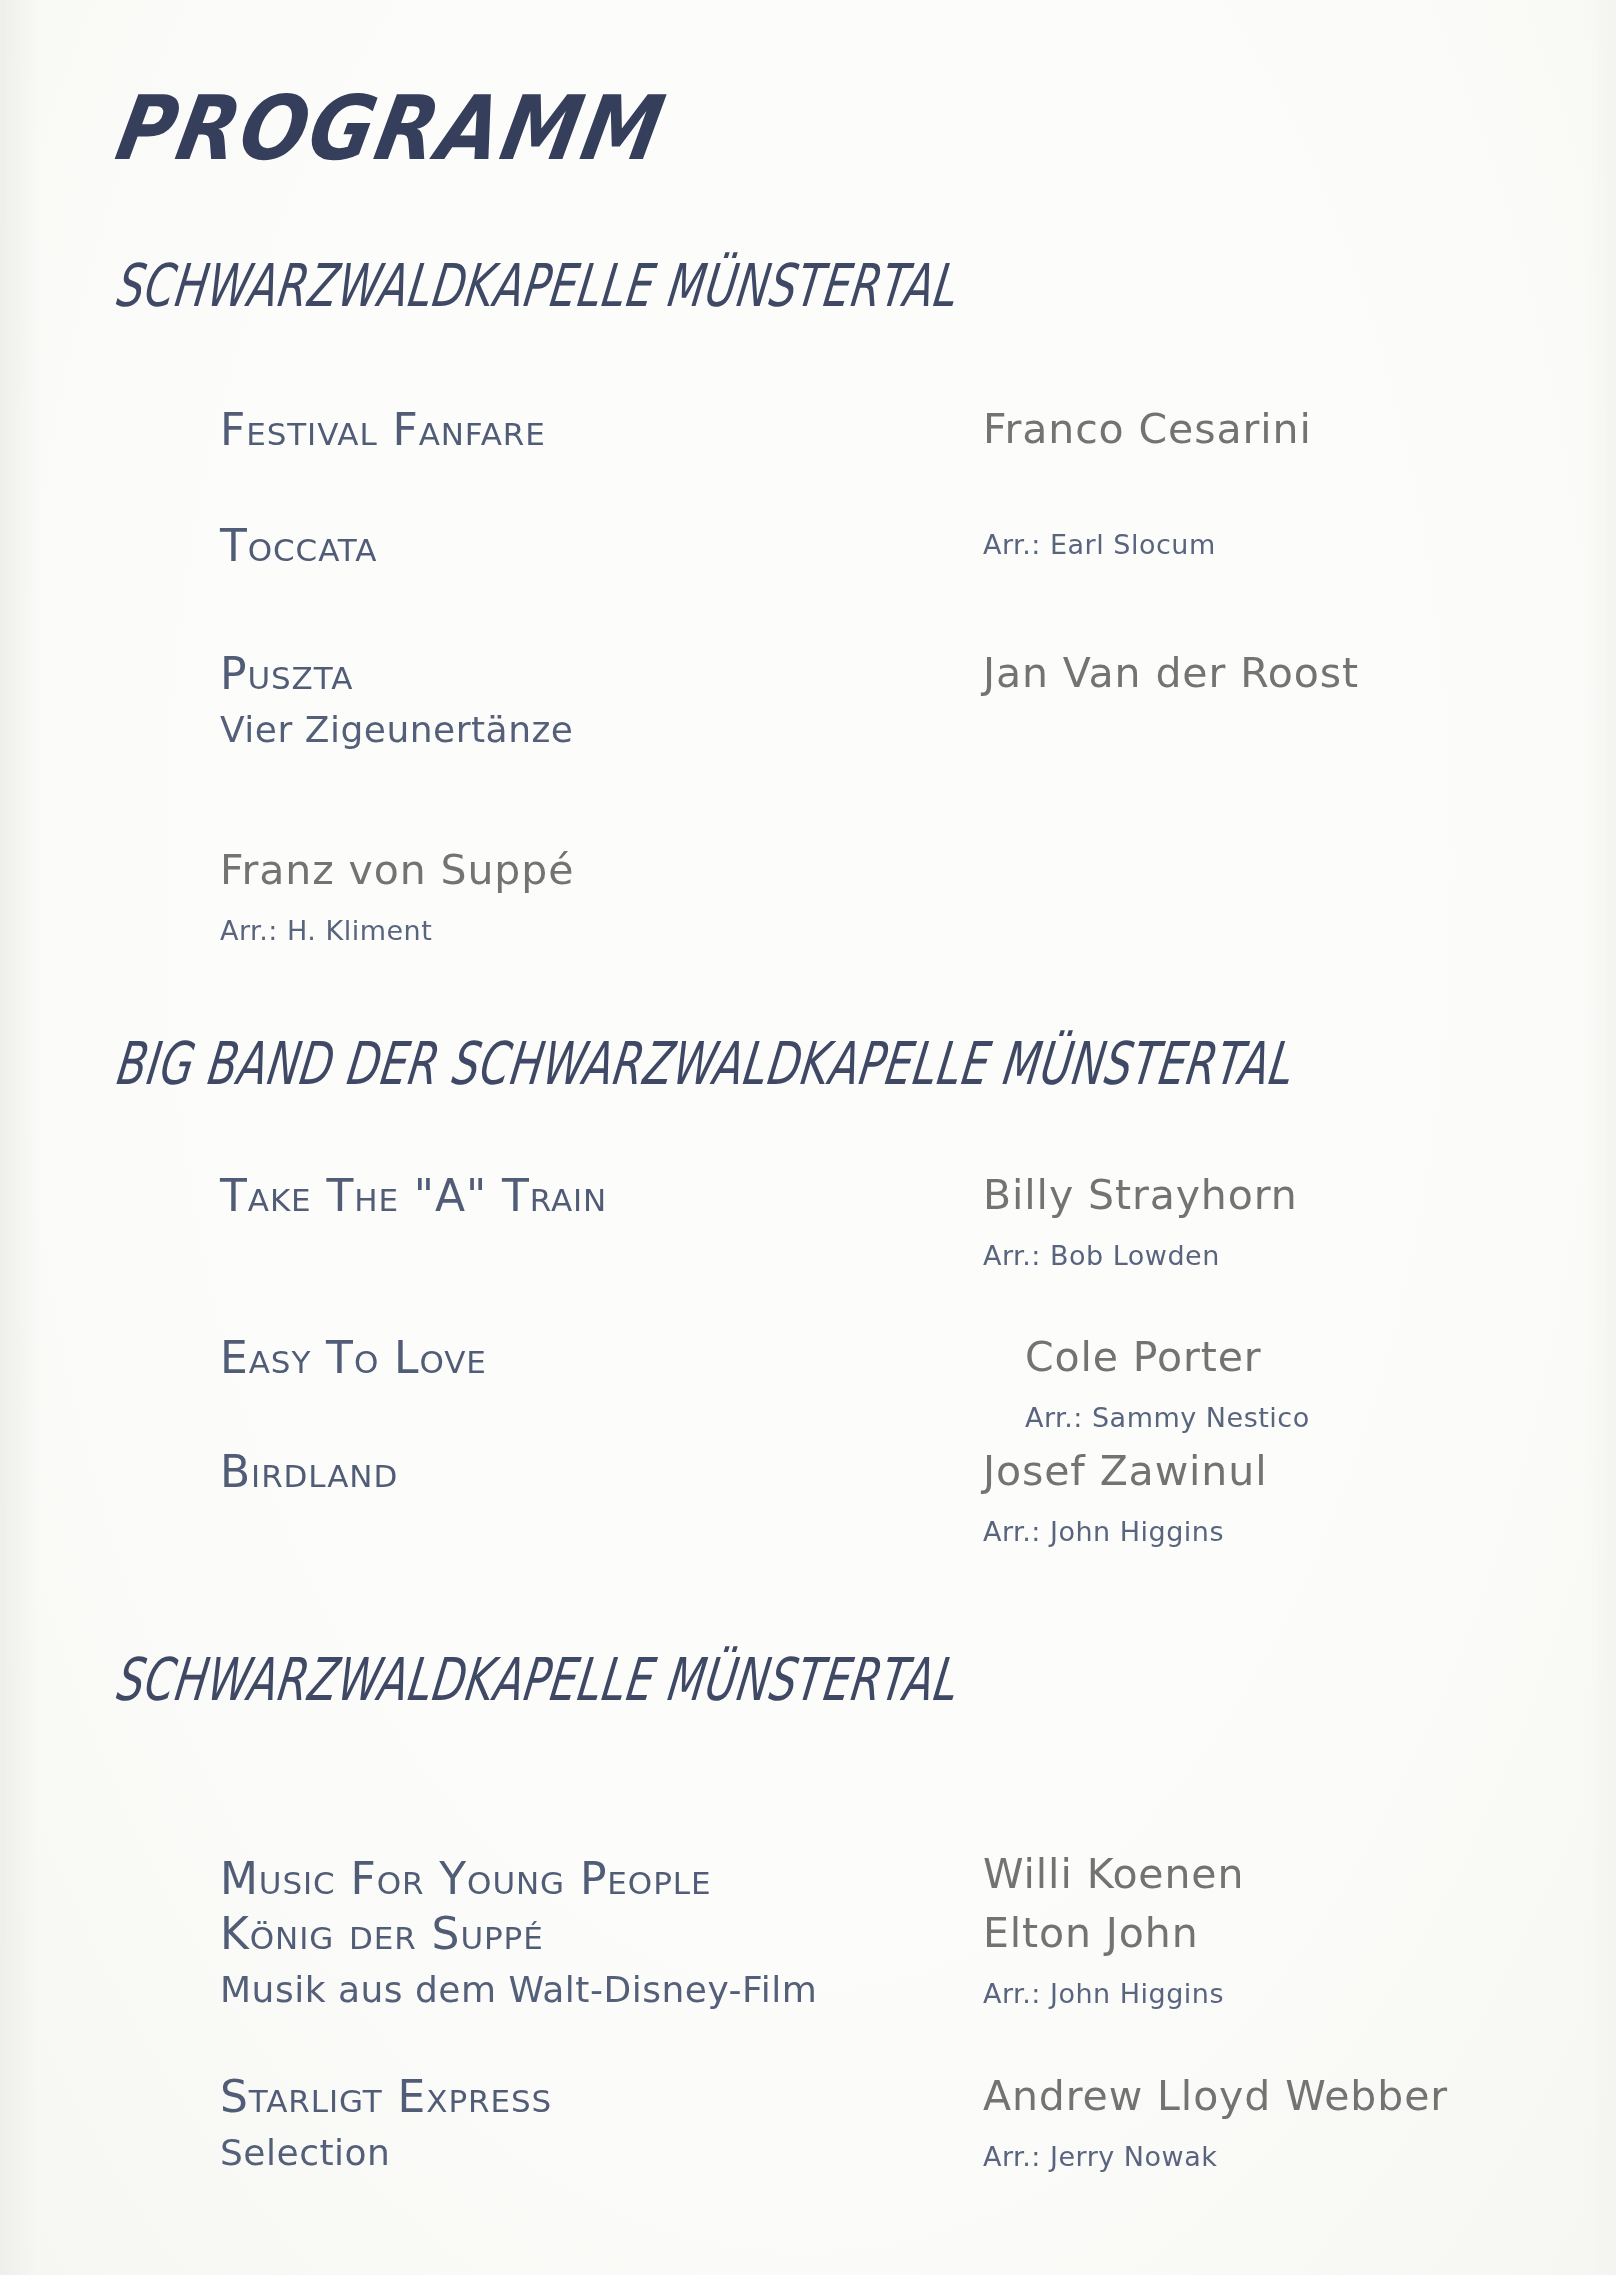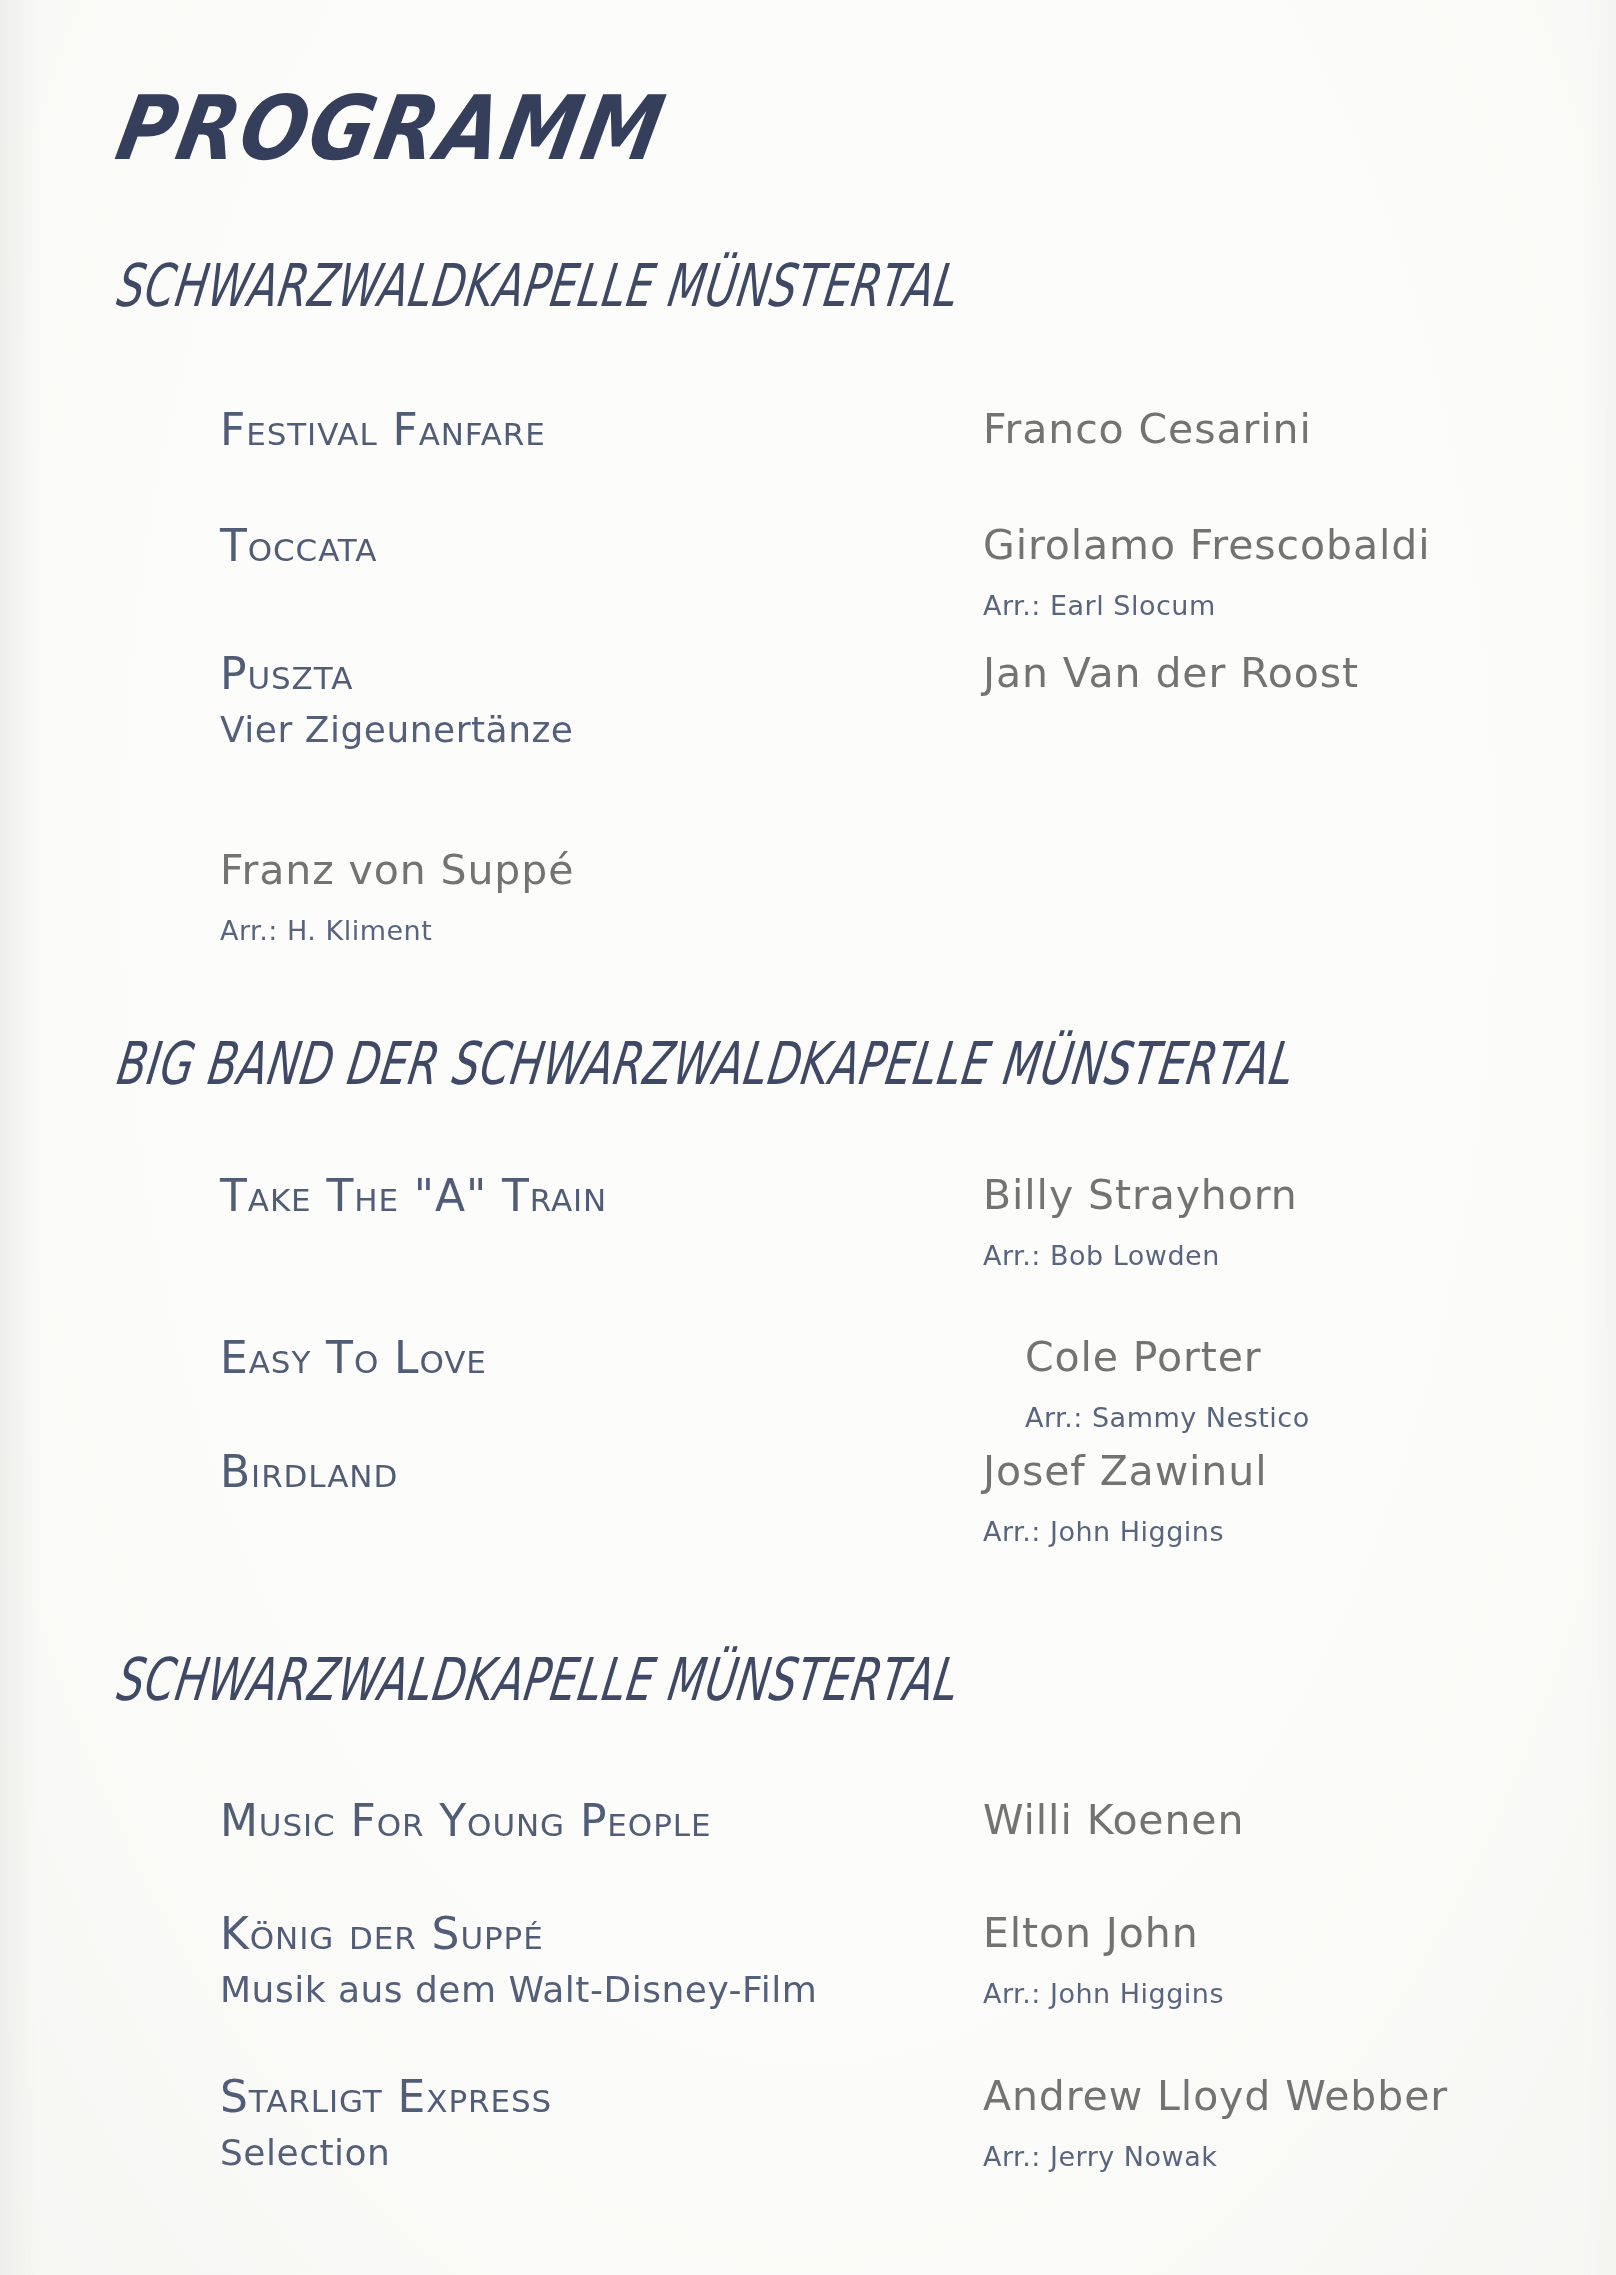--- a/index.html
+++ b/index.html
@@ -92,21 +92,21 @@
     white-space: nowrap;
   }
 
   .r1  { top: 399px; }
   .r2  { top: 515px; }
   .r3  { top: 643px; }
   .r4  { top: 840px; }
   .r5  { top: 1165px; }
   .r6  { top: 1327px; gap: 42px; }
   .r7  { top: 1441px; }
-  .r8  { top: 1790px; }
+  .r8  { top: 1844px; align-items: flex-end; }
   .r9  { top: 1903px; }
   .r10 { top: 2066px; }
 </style>
 </head>
 <body>
 
 <div class="page">
 
   <div class="script doc-title"><span>PROGRAMM</span></div>
 
@@ -122,21 +122,20 @@
       <div class="arranger"></div>
     </div>
   </div>
 
   <div class="row r2">
     <div class="col-piece">
       <div class="piece-title">Toccata</div>
       <div class="piece-sub"></div>
     </div>
     <div class="col-composer">
-      <div class="composer">Girolamo Frescobaldi</div>
       <div class="arranger">Arr.: Earl Slocum</div>
     </div>
   </div>
 
   <div class="row r3">
     <div class="col-piece">
       <div class="piece-title">Puszta</div>
       <div class="piece-sub">Vier Zigeunertänze</div>
     </div>
     <div class="col-composer">

